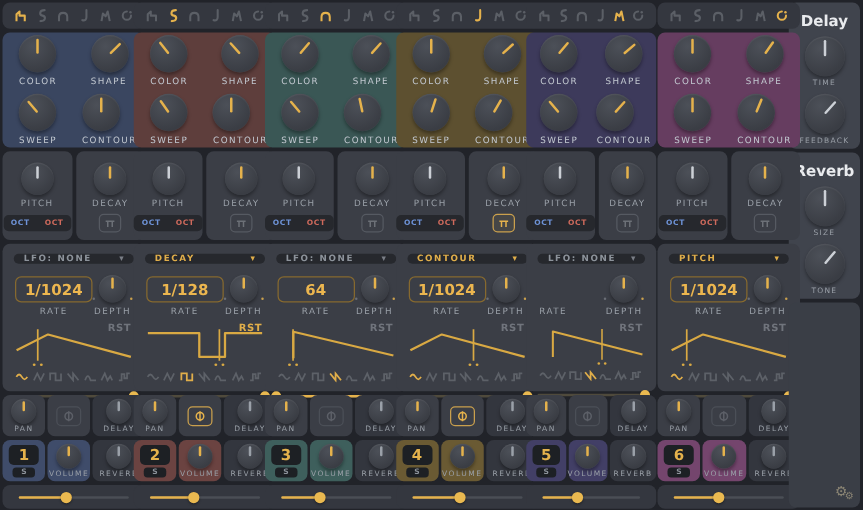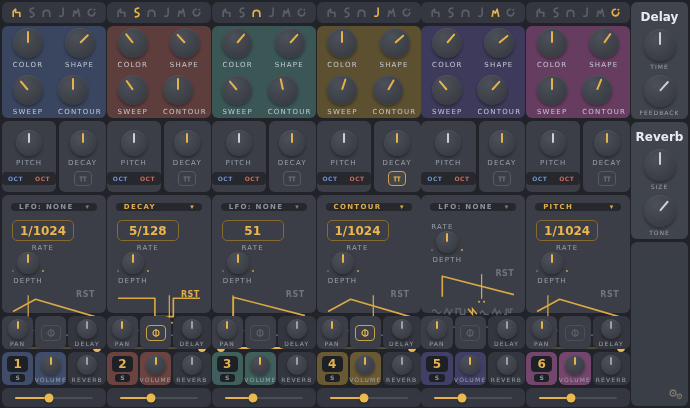--- a/index.html
+++ b/index.html
@@ -40,21 +40,21 @@
   .mode-btn{margin-top:4px;width:18px;height:15px;border-radius:4px;border:1px solid #565a62;
     background:none;color:#6c7077;display:flex;align-items:center;justify-content:center;cursor:pointer;padding:0;}
   .mode-btn.on{border-color:#caa04d;color:#e5b24c;background:rgba(229,178,76,.07);}
   
   .lfo{display:flex;flex-direction:column;padding:8px 9px 0;}
   .dropdown{height:17px;border-radius:9px;background:#26282d;border:0;display:flex;align-items:center;
     justify-content:space-between;padding:0 8px;cursor:pointer;font-family:inherit;}
   .dropdown .dd-label{font-size:7px;font-weight:700;letter-spacing:1.3px;color:#8d939b;white-space:nowrap;}
   .dropdown .caret{color:#7a7e86;font-size:7px;}
   .dropdown.on .dd-label,.dropdown.on .caret{color:#e0ae4a;}
-  .rate-row{display:flex;justify-content:space-between;align-items:flex-start;margin-top:9px;padding:0 1px;flex-direction:column;}
+  .rate-row{display:flex;justify-content:space-between;align-items:flex-end;margin-top:9px;padding:0 1px;}
   .rcol{display:flex;flex-direction:column;align-items:center;}
   .rate-box{min-width:52px;height:19px;border:1px solid #86692f;border-radius:5px;display:flex;
     align-items:center;justify-content:center;color:#ecb64f;font-size:12px;font-weight:700;padding:0 4px;}
   .depth-wrap{position:relative;padding:0 5px;}
   .depth-wrap::before,.depth-wrap::after{content:"";position:absolute;bottom:2px;width:2px;height:2px;border-radius:50%;}
   .depth-wrap::before{left:0;background:#6a6e76;} .depth-wrap::after{right:0;background:#caa04d;}
   .wave-wrap{position:relative;height:38px;margin-top:4px;}
   .wave-wrap svg{width:100%;height:100%;display:block;}
   .rst{position:absolute;top:1px;right:2px;font-size:8px;font-weight:700;letter-spacing:.5px;color:#70747c;}
   .rst.on{color:#e0ae4a;}
@@ -408,21 +408,21 @@
     </div>
 
     <div class="tile lfo">
       <button class="dropdown on">
         <span class="dd-label">DECAY</span>
         <span class="caret">▾</span>
       </button>
       <div class="rate-row">
         <div class="rcol">
           <div class="rate-box">
-            <span>5/128</span>
+            <span>1/128</span>
           </div>
           <span class="klabel">RATE</span>
         </div>
         <div class="rcol">
           <div class="depth-wrap">
             <div class="knob k22 gold" style="--rot: 0deg;">
                   <div class="ind"></div>
                 </div>
           </div>
           <span class="klabel">DEPTH</span>
@@ -624,21 +624,21 @@
     </div>
 
     <div class="tile lfo">
       <button class="dropdown">
         <span class="dd-label">LFO: NONE</span>
         <span class="caret">▾</span>
       </button>
       <div class="rate-row">
         <div class="rcol">
           <div class="rate-box">
-            <span>51</span>
+            <span>64</span>
           </div>
           <span class="klabel">RATE</span>
         </div>
         <div class="rcol">
           <div class="depth-wrap">
             <div class="knob k22 gold" style="--rot: 0deg;">
                   <div class="ind"></div>
                 </div>
           </div>
           <span class="klabel">DEPTH</span>

